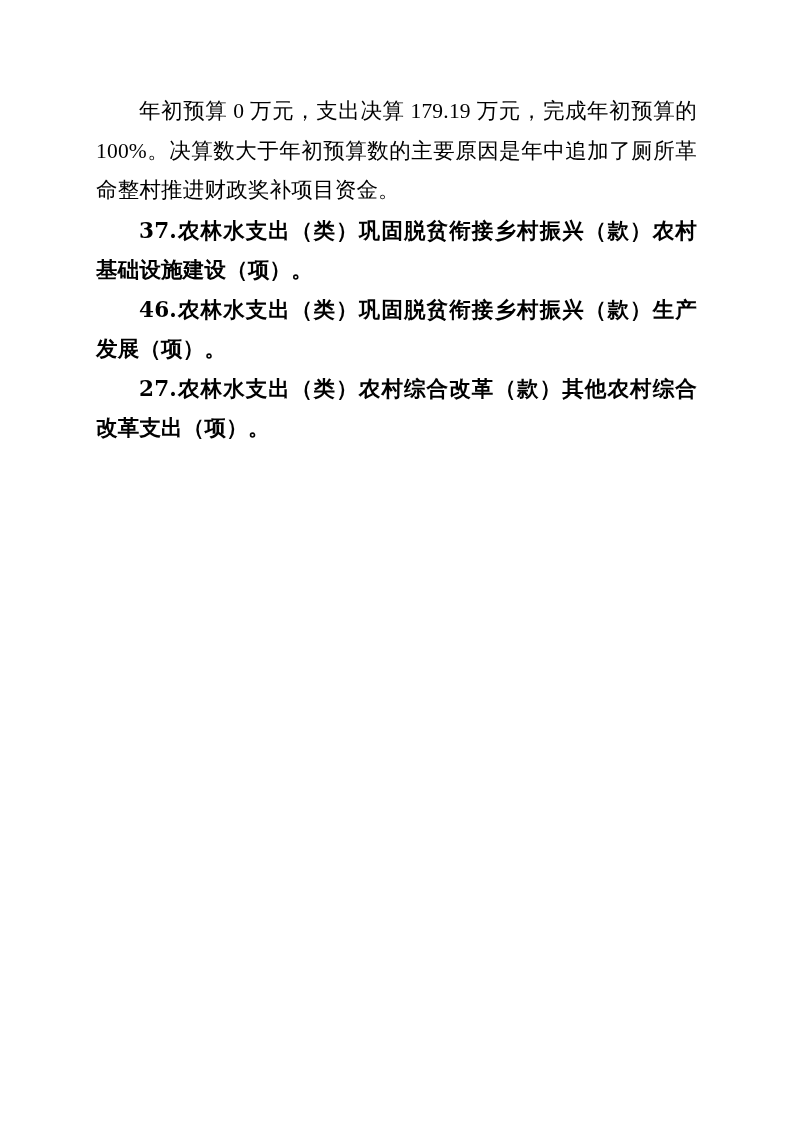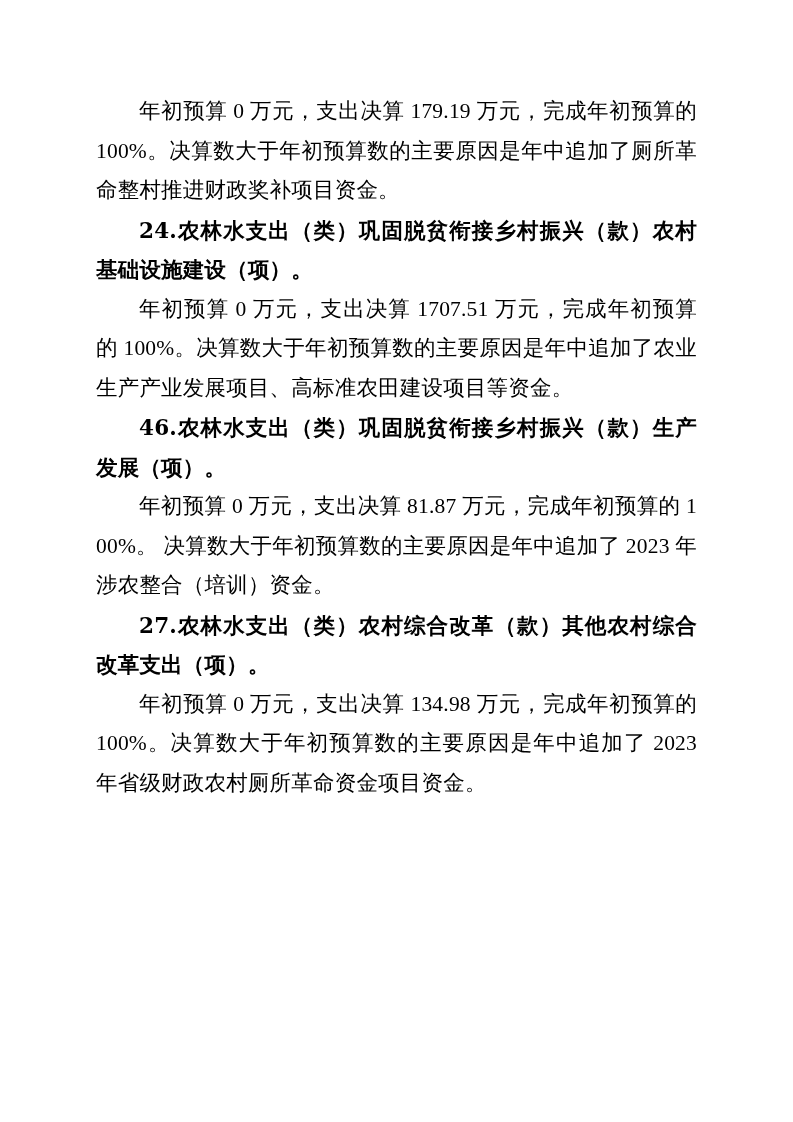--- a/index.html
+++ b/index.html
@@ -55,28 +55,25 @@
   }
 </style>
 </head>
 <body>
 
 <div class="page">
   <div class="doc-body">
 
     <p class="para">年初预算 0 万元，支出决算 179.19 万元，完成年初预算的 100%。决算数大于年初预算数的主要原因是年中追加了厕所革命整村推进财政奖补项目资金。</p>
 
-    <p class="heading">24.农林水支出（类）巩固脱贫衔接乡村振兴（款）农村基础设施建设（项）。</p>
+    <p class="heading">37.农林水支出（类）巩固脱贫衔接乡村振兴（款）农村基础设施建设（项）。</p>
 
-    <p class="para">年初预算 0 万元，支出决算 1707.51 万元，完成年初预算的 100%。决算数大于年初预算数的主要原因是年中追加了农业生产产业发展项目、高标准农田建设项目等资金。</p>
 
     <p class="heading">46.农林水支出（类）巩固脱贫衔接乡村振兴（款）生产发展（项）。</p>
 
 
 
-    <p class="para">年初预算 0 万元，支出决算 81.87 万元，完成年初预算的 100%。 决算数大于年初预算数的主要原因是年中追加了 2023 年涉农整合（培训）资金。</p>
 
     <p class="heading">27.农林水支出（类）农村综合改革（款）其他农村综合改革支出（项）。</p>
 
-    <p class="para">年初预算 0 万元，支出决算 134.98 万元，完成年初预算的 100%。决算数大于年初预算数的主要原因是年中追加了 2023 年省级财政农村厕所革命资金项目资金。</p>
 
   </div>
 </div>
 
 </body></html>

